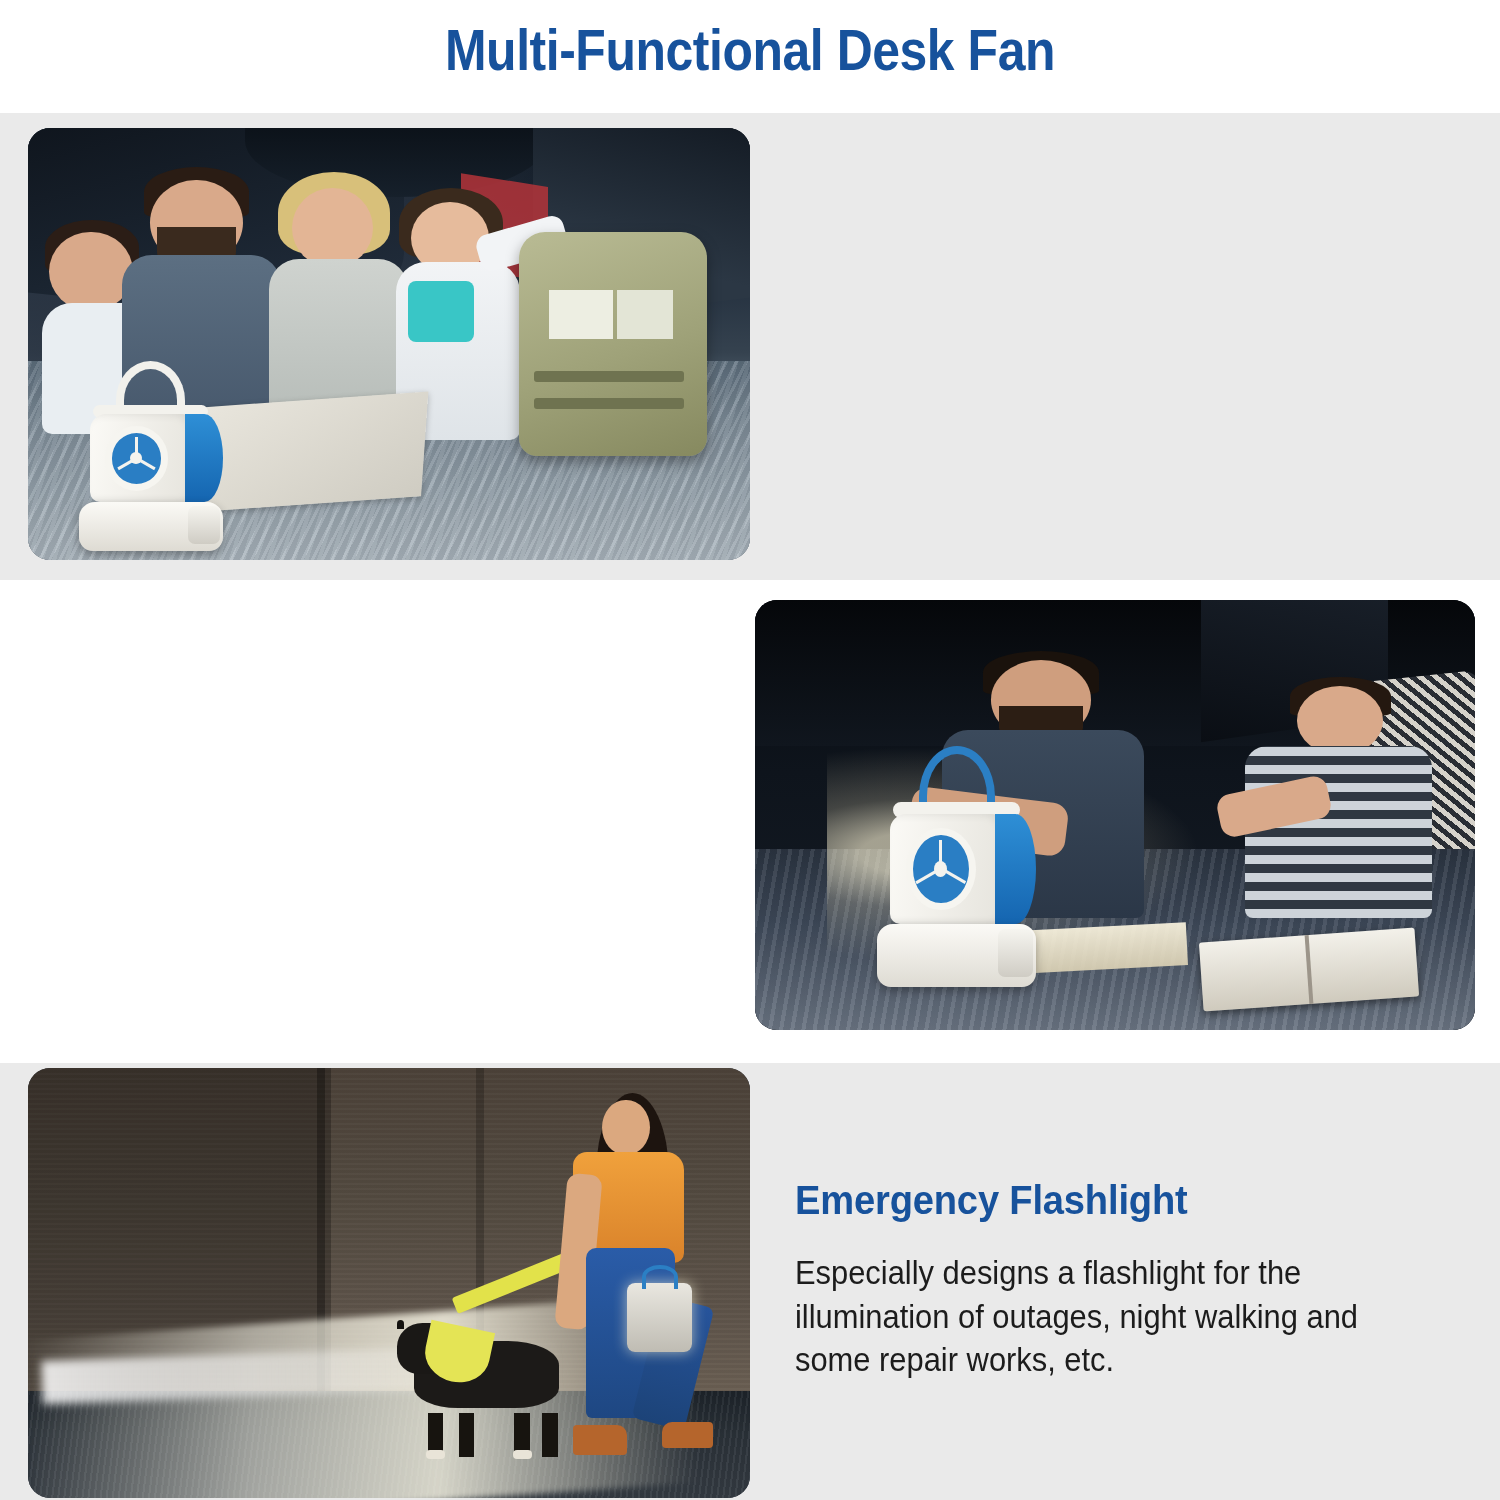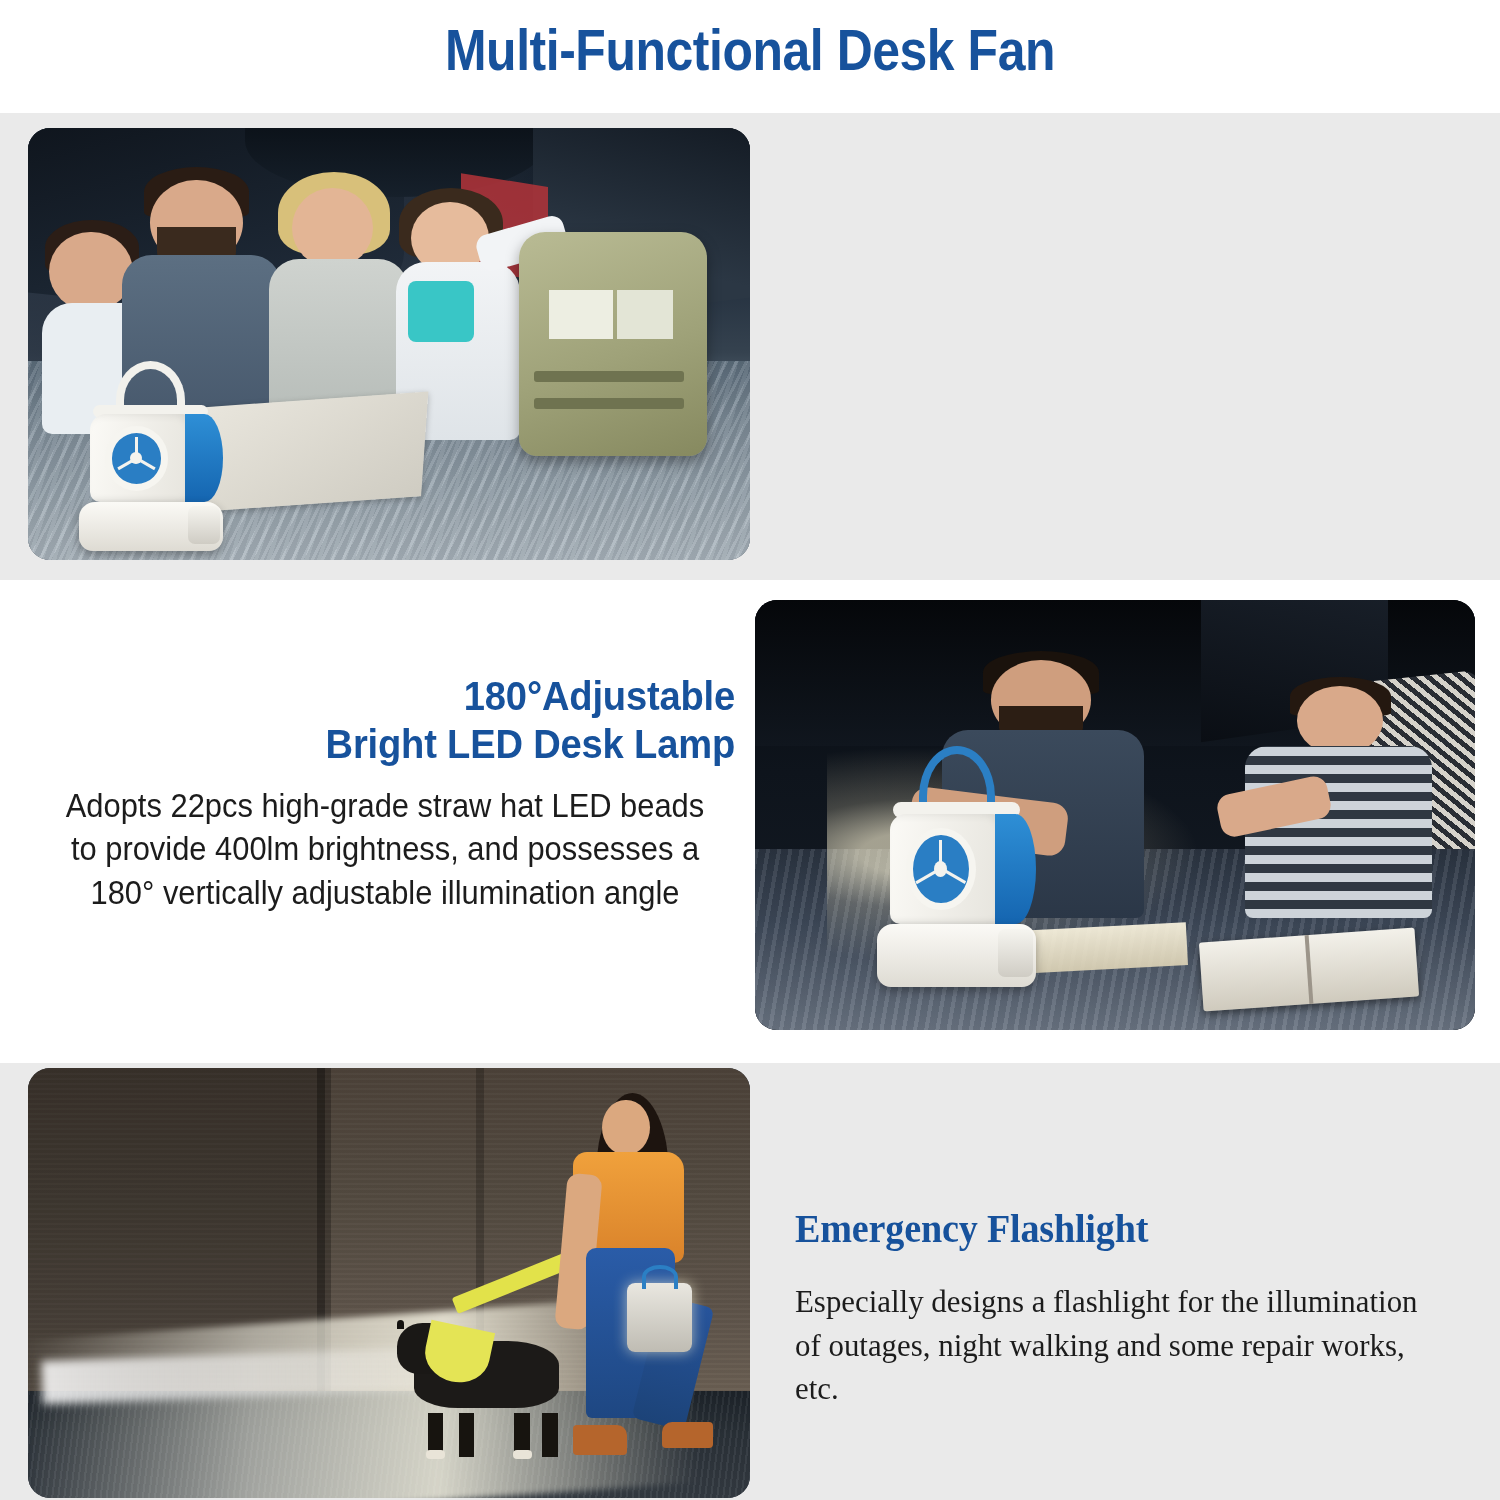--- a/index.html
+++ b/index.html
@@ -62,21 +62,21 @@
   }
   .body.left{transform-origin:0% 50%;}
   .body.center{transform-origin:50% 50%;}
 
   .blk-1{left:795px;top:218px;width:660px;}
   .blk-1 .body{margin-top:18px;}
 
   .blk-2{left:35px;top:672px;width:700px;text-align:right;}
   .blk-2 .body{margin-top:16px;text-align:center;}
 
-  .blk-3{left:795px;top:1204px;width:660px;font-family:Liberation Serif, serif;}
+  .blk-3{left:795px;top:1176px;width:660px;}
   .blk-3 .body{margin-top:28px;}
 
   
   .p1-bg{position:absolute;inset:0;
     background:
       radial-gradient(circle at 22% 18%, #2a3442 0 18%, rgba(0,0,0,0) 60%),
       linear-gradient(180deg,#0f1720 0%,#1b2736 26%,#35424f 52%,#6d7d8c 70%,#8b9aa6 100%);
   }
   .p1-tentL{position:absolute;left:-6%;top:-4%;width:58%;height:46%;
     background:linear-gradient(160deg,#0c1118 0%,#1a2430 60%,#243040 100%);
@@ -307,25 +307,20 @@
         <div class="bl b2"></div>
         <div class="bl b3"></div>
         <div class="hub"></div>
       </div>
       <div class="base"></div>
       <div class="torch"></div>
     </div>
   </div>
 
 
-  <div class="txt blk-2">
-    <div class="head right">180°Adjustable</div>
-    <div class="head right">Bright LED Desk Lamp</div>
-    <div class="body center">Adopts 22pcs high-grade straw hat LED beads to provide 400lm brightness, and possesses a 180° vertically adjustable illumination angle</div>
-  </div>
 
   <div class="photo photo-2">
     <div class="p2-bg"></div>
     <div class="p2-tent"></div>
     <div class="p2-tentfold"></div>
     <div class="p2-blanketR"></div>
     <div class="p2-bed"></div>
     <div class="p2-glow"></div>
 
     <div class="p2-dad">

